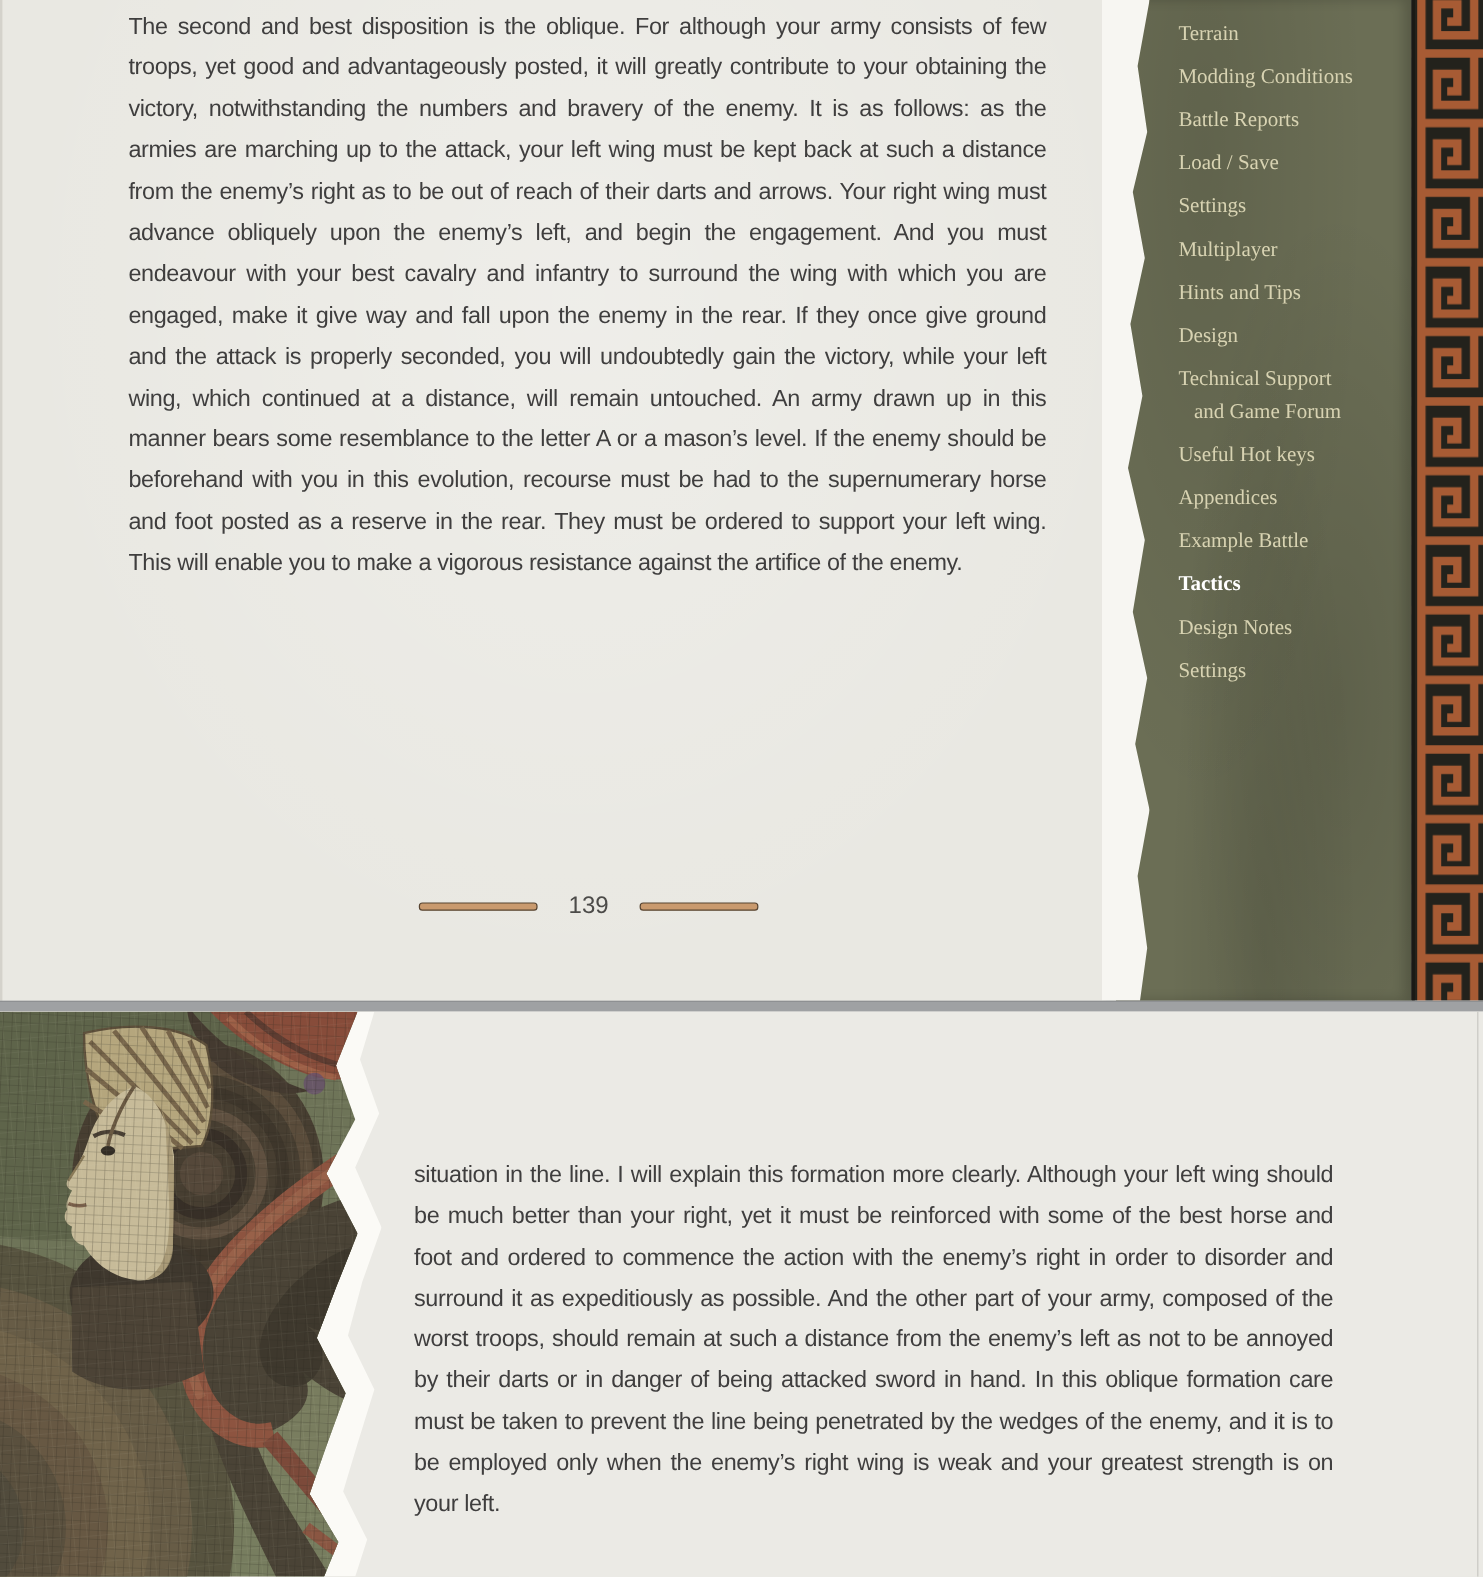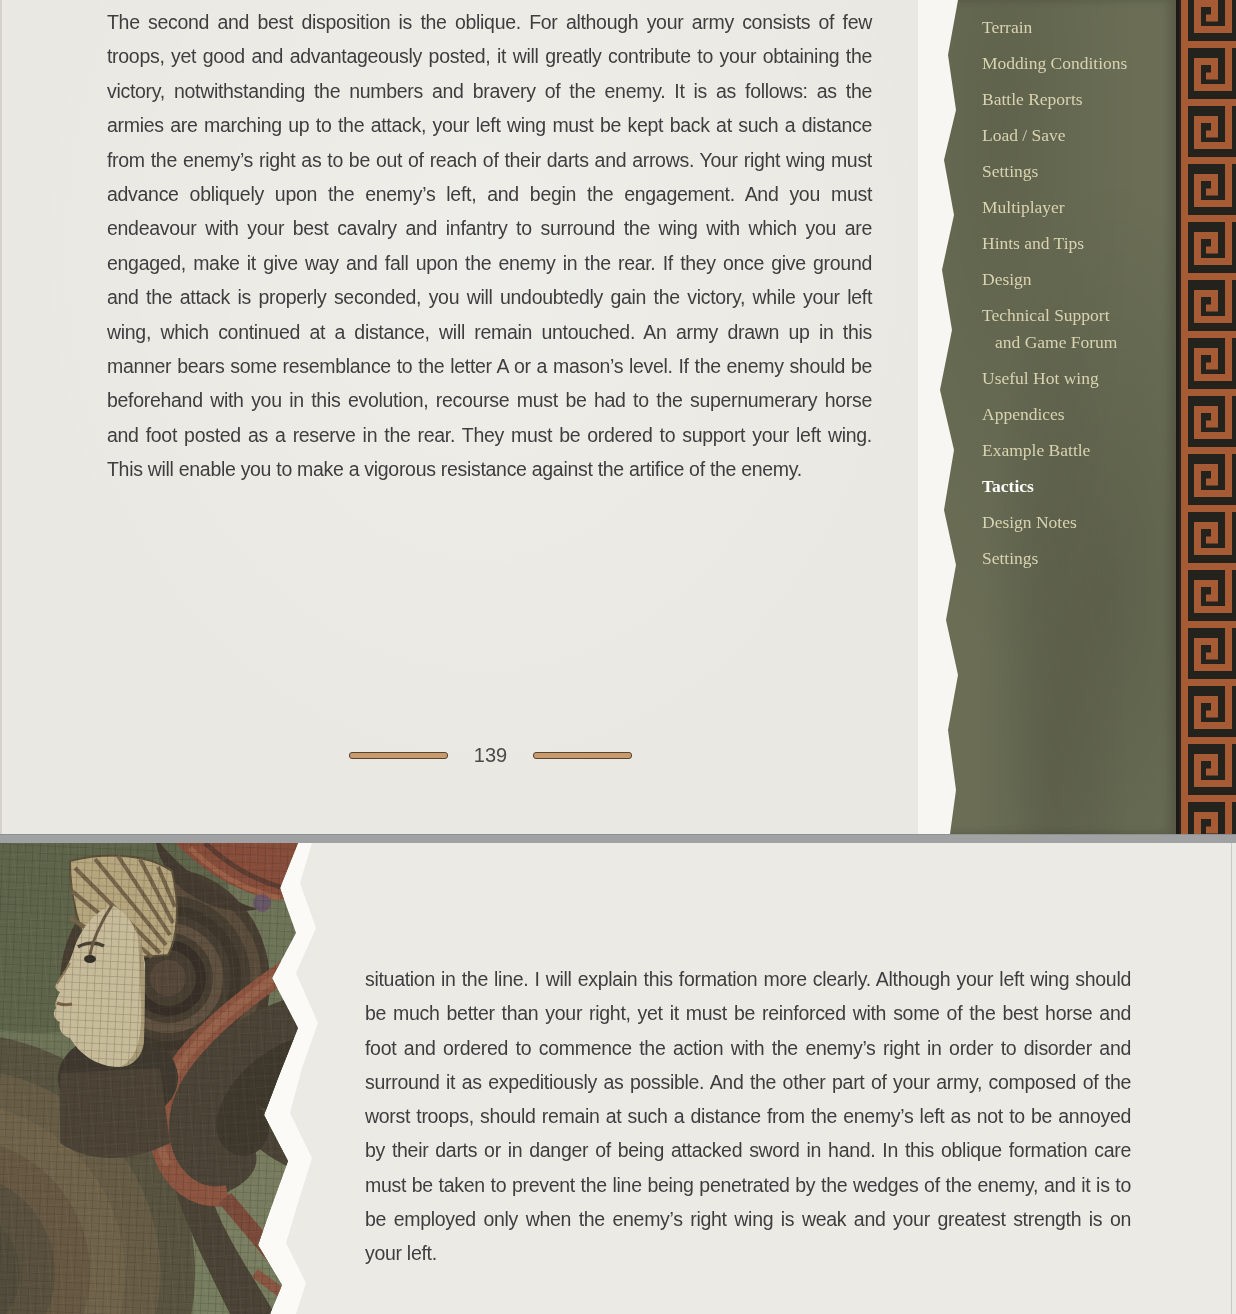--- a/index.html
+++ b/index.html
@@ -80,21 +80,21 @@
 
   
   .bottom-section{
     position:absolute;left:0;top:843px;width:1236px;height:471px;
     background:#ebeae5;
   }
   .bottom-section .right-edge{
     position:absolute;right:4px;top:0;bottom:0;width:1px;background:#c9c8c2;
   }
   .page2-text{
-    position:absolute;left:365px;top:119px;width:766px;
+    position:absolute;left:345px;top:119px;width:766px;
     font-size:19.5px;line-height:34.3px;letter-spacing:-0.3px;
     color:#3f3e3e;text-align:justify;
   }
   .page2-text p{margin:0;}
 
   
   .mosaic-wrap{position:absolute;left:0;top:0;width:322px;height:471px;}
   .mosaic-tear{
     position:absolute;inset:0;background:#fbfaf6;
     clip-path:polygon(0 0,312px 0,300px 40px,316px 85px,296px 130px,318px 180px,
@@ -132,21 +132,21 @@
       <div class="sidebar-item">Terrain</div>
       <div class="sidebar-item">Modding Conditions</div>
       <div class="sidebar-item">Battle Reports</div>
       <div class="sidebar-item">Load / Save</div>
       <div class="sidebar-item">Settings</div>
       <div class="sidebar-item">Multiplayer</div>
       <div class="sidebar-item">Hints and Tips</div>
       <div class="sidebar-item">Design</div>
       <div class="sidebar-item">Technical Support
 and Game Forum</div>
-      <div class="sidebar-item">Useful Hot wing</div>
+      <div class="sidebar-item">Useful Hot keys</div>
       <div class="sidebar-item">Appendices</div>
       <div class="sidebar-item">Example Battle</div>
       <div class="sidebar-item active">Tactics</div>
       <div class="sidebar-item">Design Notes</div>
       <div class="sidebar-item">Settings</div>
     </nav>
 
     <div class="tear-v"></div>
 
     <div class="greek-key">

